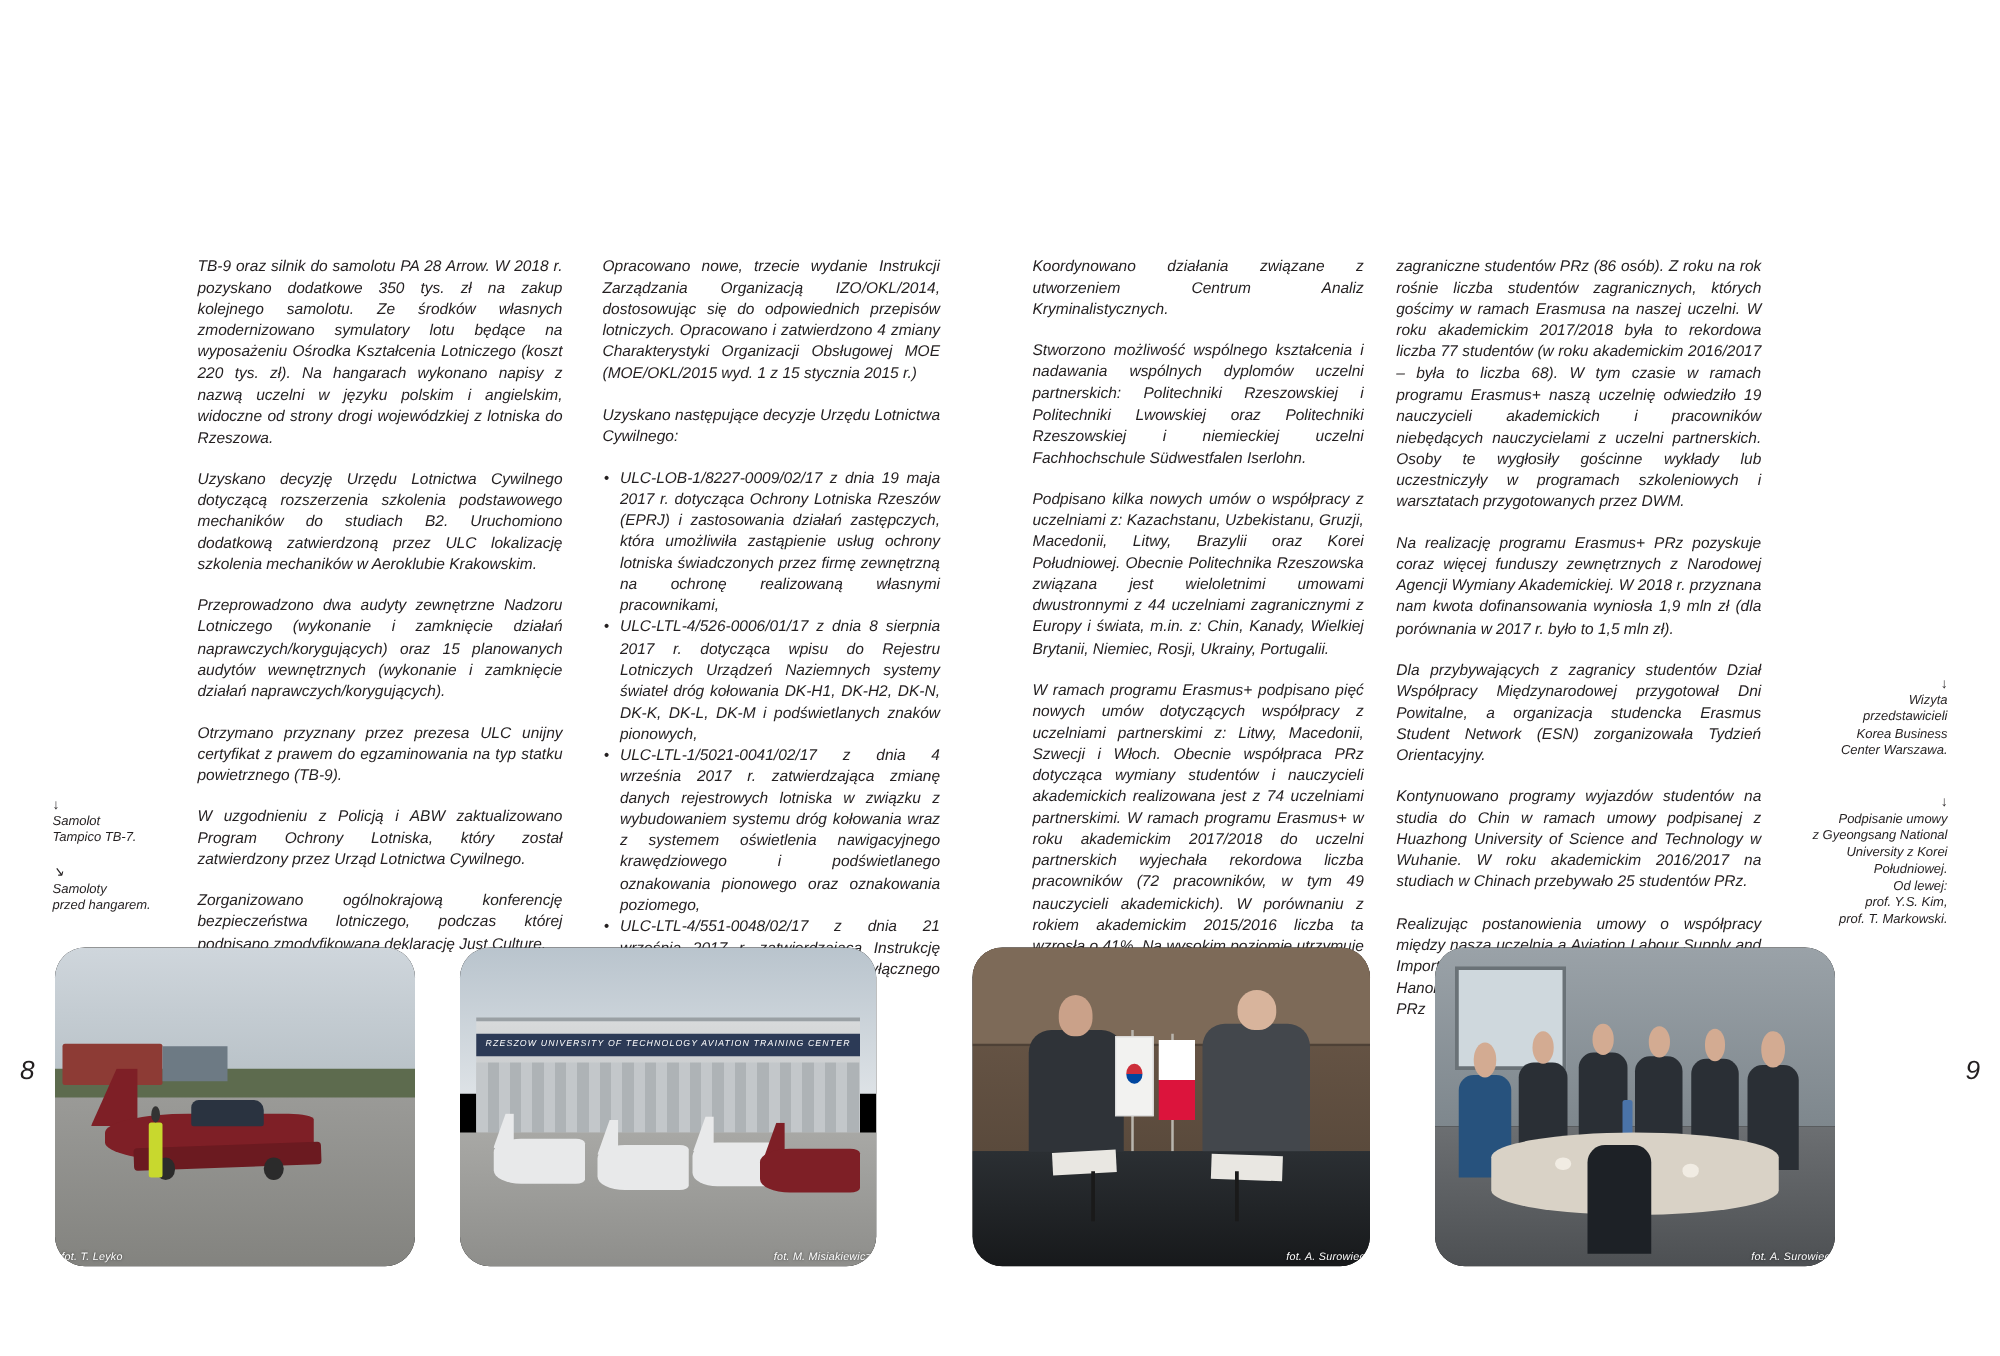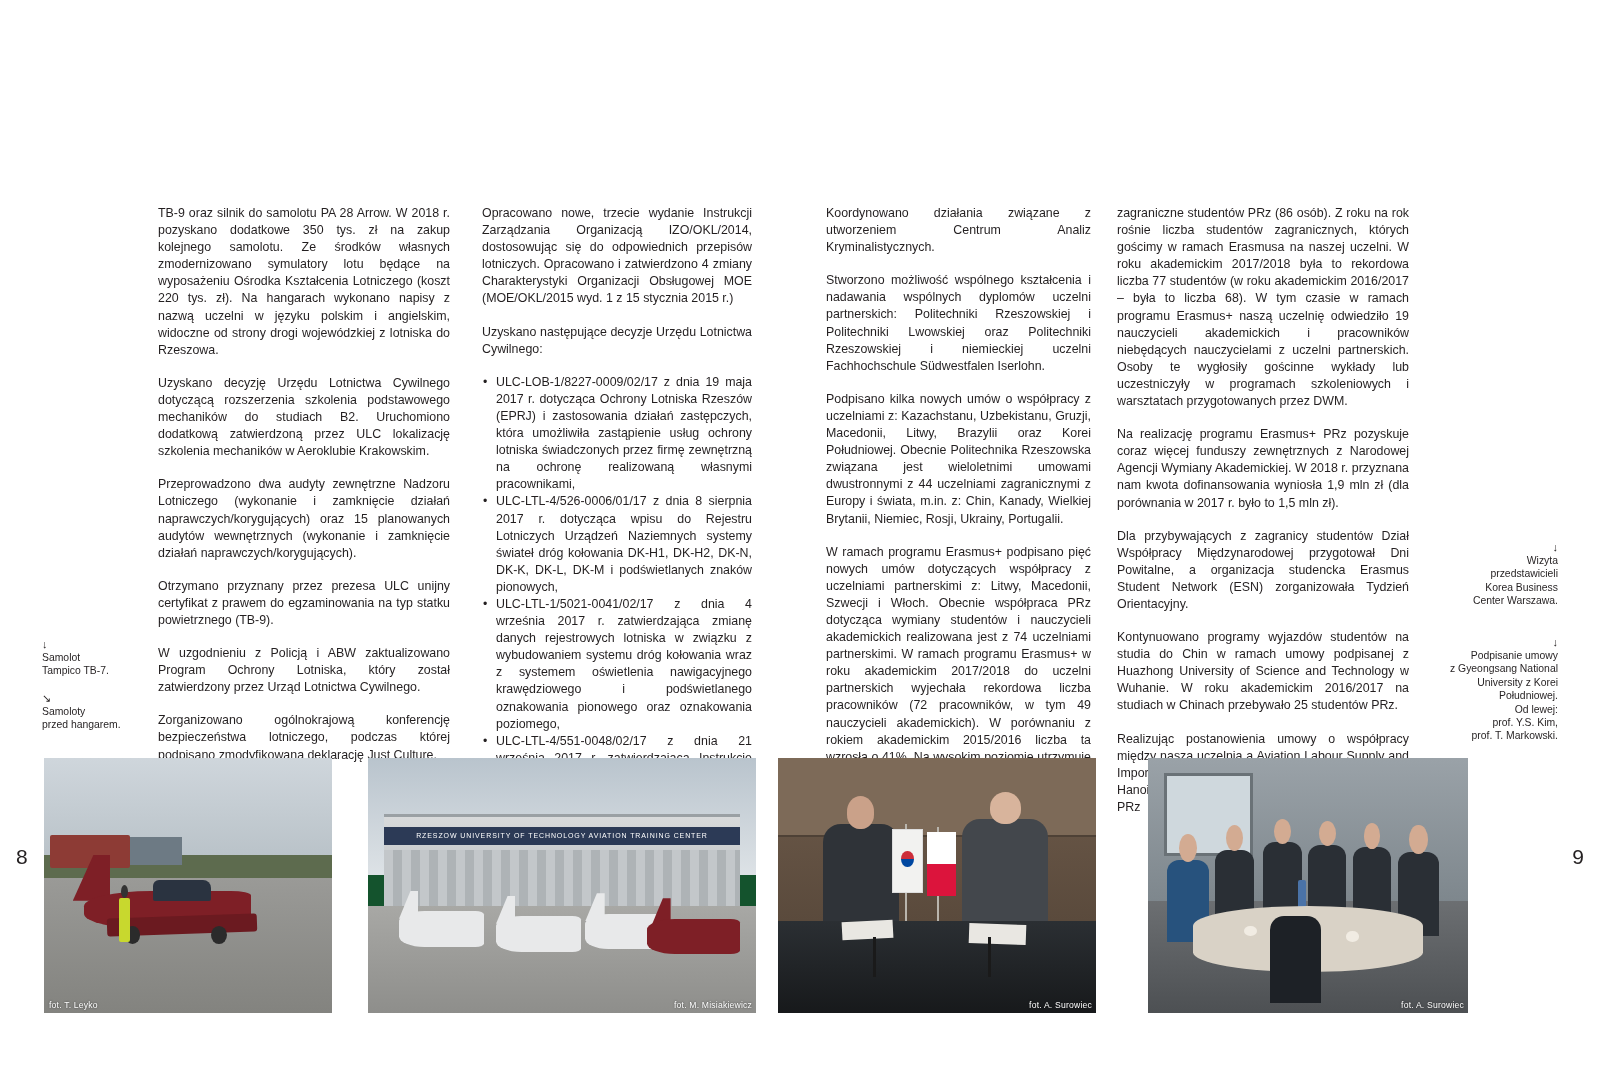--- a/index.html
+++ b/index.html
@@ -11,21 +11,21 @@
     width: 1600px;
     height: 1085px;
     font-family: "Liberation Sans", sans-serif;
     color: #231f20;
     position: relative;
     overflow: hidden;
   }
   .page {
     position: absolute;
     left: 0; top: 0;
-    width: 1600px; height: 1085px;
+    width: 1600px; height: 1085px; font-style: italic;
   }
 
   
   .col {
     position: absolute;
     top: 205px;
     font-size: 12.4px;
     line-height: 17.1px;
     text-align: justify;
     color: #231f20;
@@ -85,24 +85,25 @@
   }
   #folio-left { left: 16px; top: 845px; }
   #folio-right { right: 16px; top: 845px; }
 
   
   .photo {
     position: absolute;
     top: 758px;
     height: 255px;
     overflow: hidden;
-    background: #14532d;
+    background: #000000;
+    border-radius: 24px;
   }
   #photo1 { left: 44px;   width: 288px; }
-  #photo2 { left: 368px;  width: 388px; }
+  #photo2 { left: 368px;  width: 333px; }
   #photo3 { left: 778px;  width: 318px; }
   #photo4 { left: 1148px; width: 320px; }
 
   .credit {
     position: absolute;
     right: 4px;
     bottom: 3px;
     font-size: 8.6px;
     color: #ffffff;
     letter-spacing: .2px;

